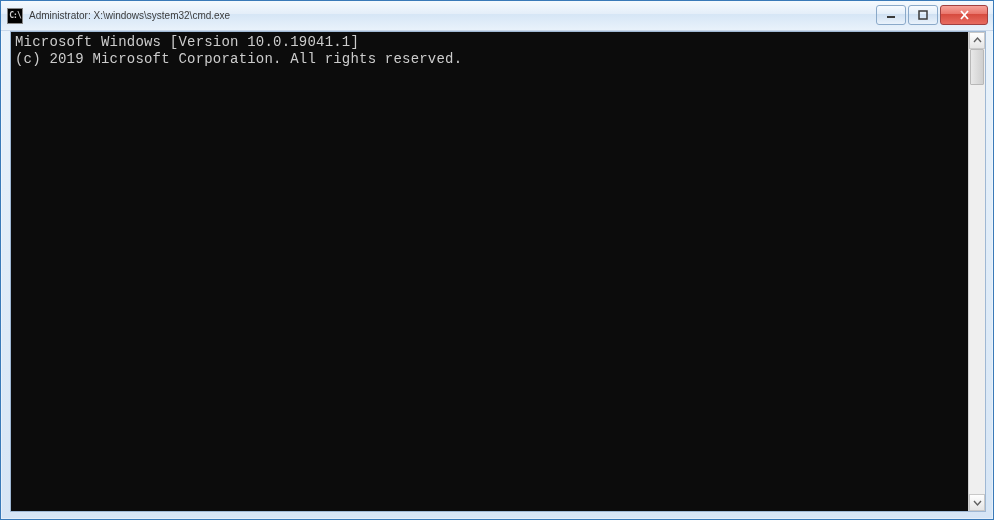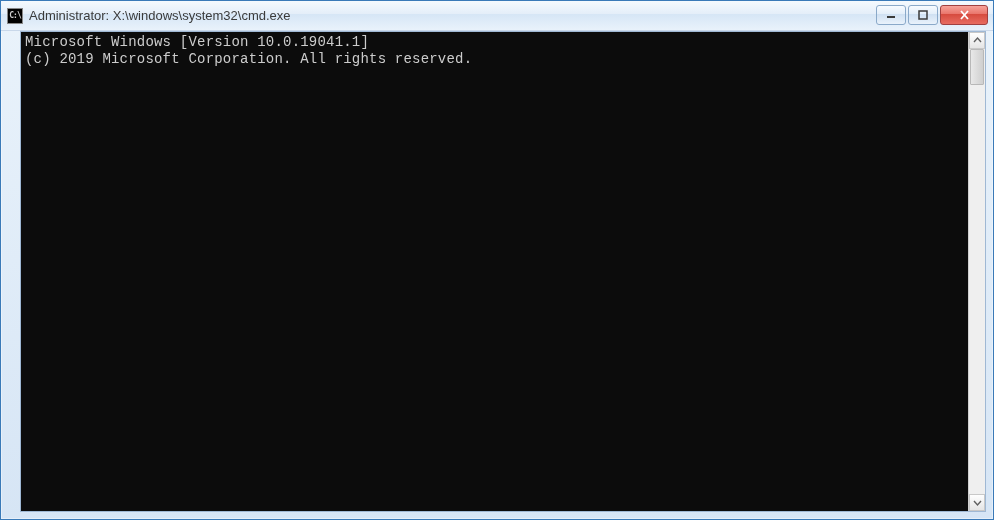--- a/index.html
+++ b/index.html
@@ -39,21 +39,21 @@
       align-items: center;
       justify-content: center;
       font-family: "Consolas", monospace;
       font-size: 8px;
       color: #ccc;
       letter-spacing: -1px;
       font-weight: bold;
     }
     .title-text {
       color: #3b3b3b;
-      font-size: 13px;
+      font-size: 10px;
       flex: 1;
       white-space: nowrap;
     }
     .win-controls {
       display: flex;
       gap: 2px;
       margin-right: 5px;
       margin-top: -1px;
     }
     .win-btn {
@@ -68,21 +68,21 @@
       cursor: default;
     }
     .win-btn.close {
       width: 48px;
       border-color: #a04040;
       background: linear-gradient(to bottom, #f6a39a 0%, #e9746a 45%, #d64b3f 46%, #e86c60 100%);
     }
     .win-btn svg { display: block; }
     .client-area {
       flex: 1;
-      margin: 0 7px 7px 19px;
+      margin: 0 7px 7px 9px;
       border: 1px solid #9fb8d4;
       background: #000;
       position: relative;
       display: flex;
     }
     .terminal {
       flex: 1;
       background: #0c0c0c;
       color: #cccccc;
       font-family: "Consolas", "Courier New", monospace;

